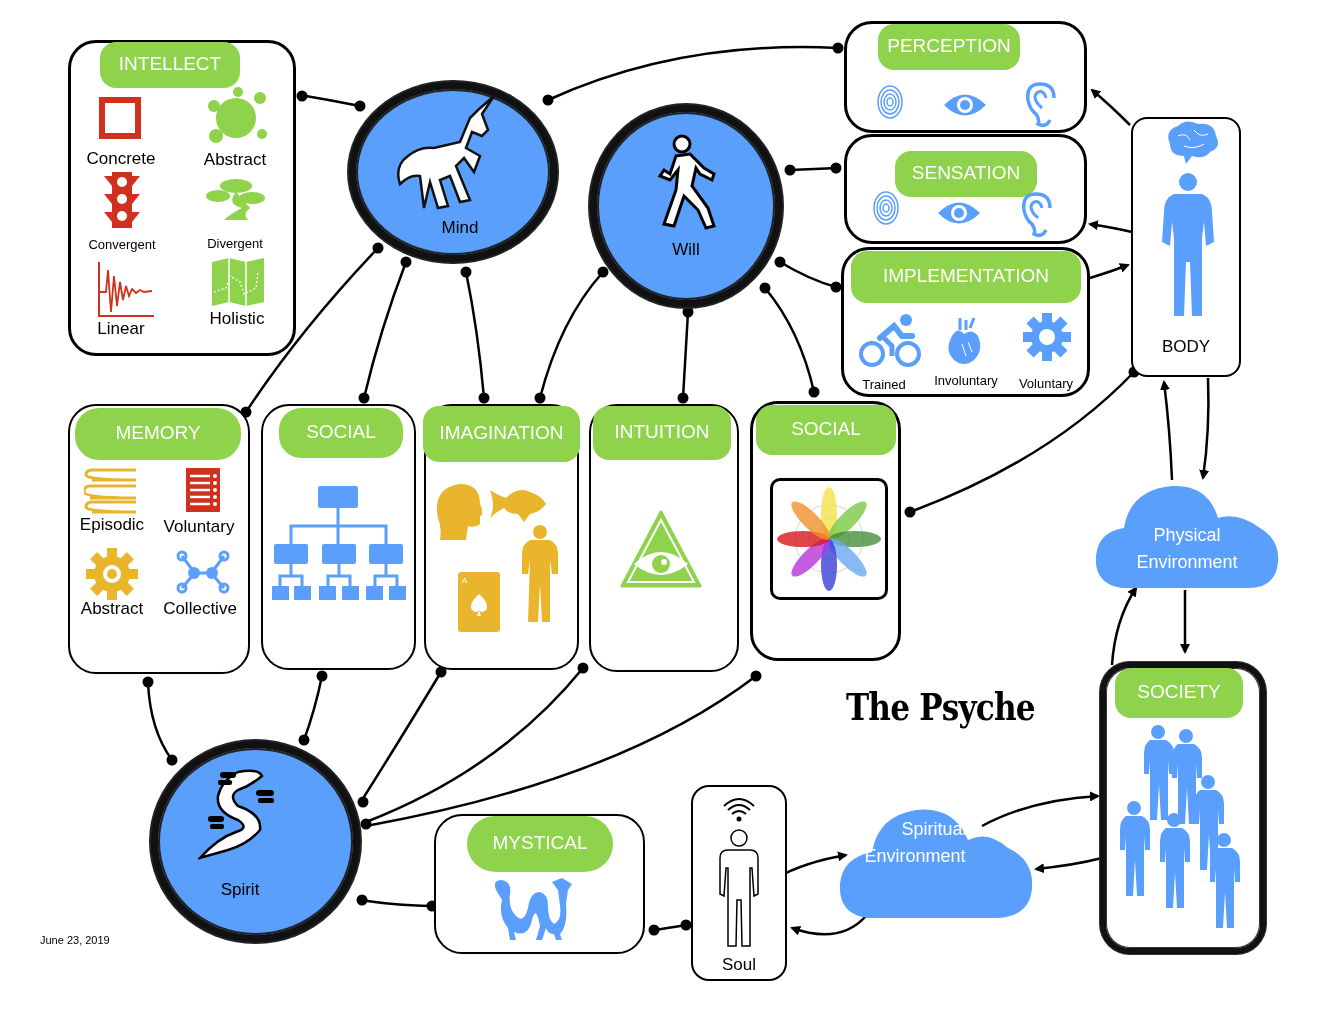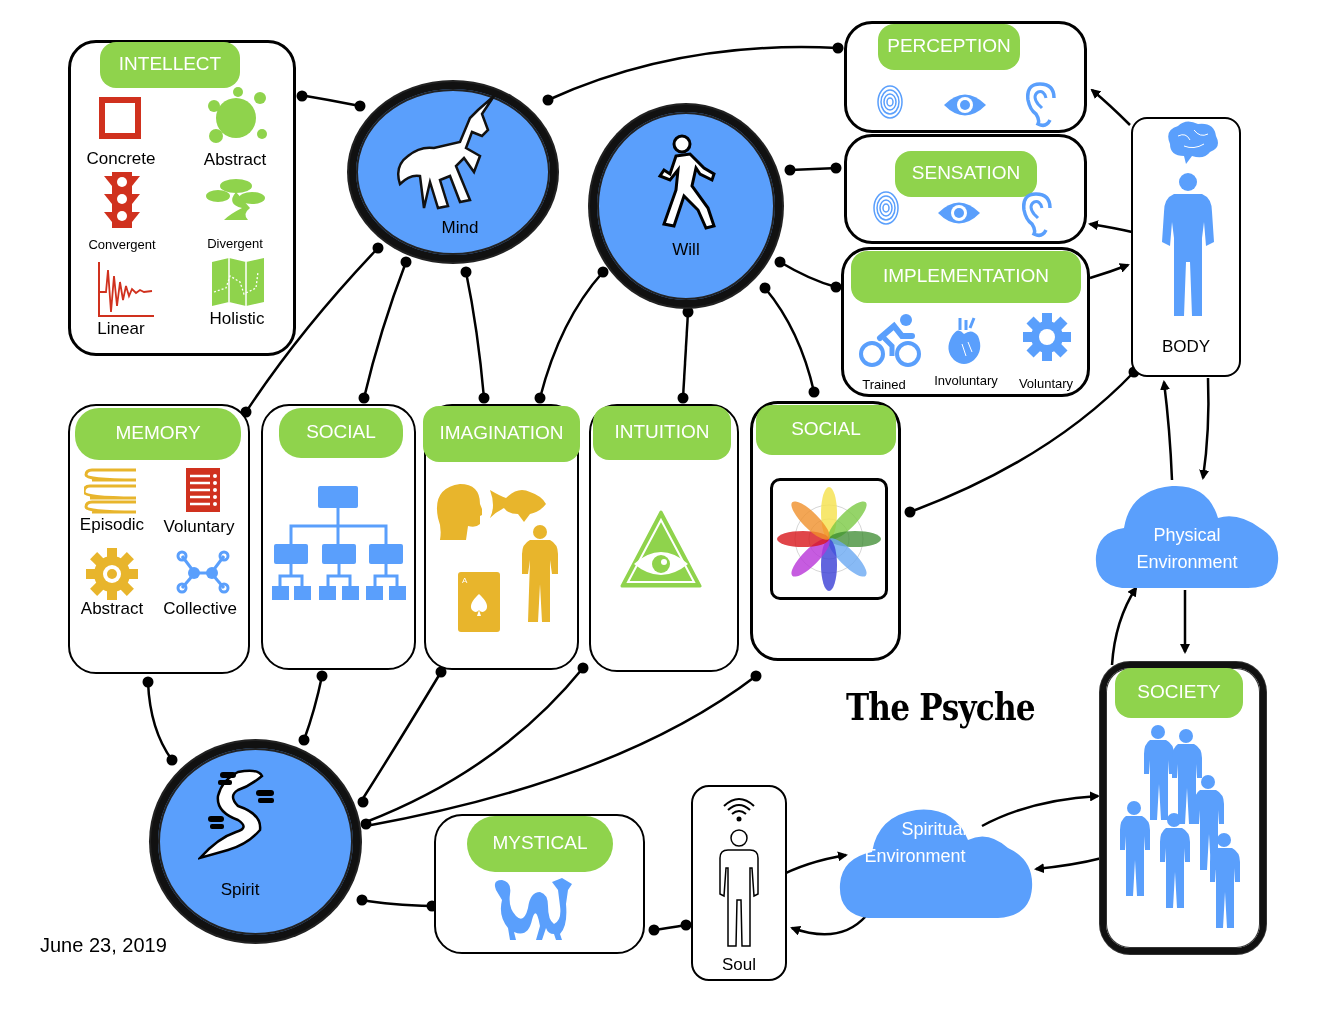--- a/index.html
+++ b/index.html
@@ -8,21 +8,21 @@
   .box { position:absolute; background:#fff; border:2px solid #000; border-radius:28px; box-sizing:border-box; z-index:2; }
   .box.thick { border-width:3px; }
   .box.rough { border:6px solid #111; border-radius:30px; box-shadow:0 0 0 1px #333, inset 0 0 0 1px #333; }
   .pill { position:absolute; background:#8fd34c; color:#fff; border-radius:16px; font-size:19px; text-align:center; line-height:44px; height:46px; z-index:3; white-space:nowrap; }
   .circle { position:absolute; border-radius:50%; background:#5a9ffc; border:7px solid #111; box-sizing:border-box; z-index:2; box-shadow:0 0 0 2px #222, inset 0 0 0 2px #222; }
   .lbl { position:absolute; font-size:17px; color:#000; text-align:center; white-space:nowrap; z-index:3; }
   .lbl.sm { font-size:13px; }
   .lbl.white { color:#fff; font-size:18px; line-height:27px; }
   .ico { position:absolute; z-index:3; }
   .title { position:absolute; left:846px; top:684px; font-family:"DejaVu Serif", serif; font-weight:bold; font-size:38px; letter-spacing:-1px; transform:scaleX(0.82); transform-origin:left top; z-index:3; }
-  .date { position:absolute; left:40px; top:934px; font-size:20px; z-index:3; }
+  .date { position:absolute; left:40px; top:934px; font-size:11px; z-index:3; }
 </style>
 </head>
 <body>
 
 <svg id="wires" viewBox="0 0 1320 1020">
   <defs>
     <marker id="arr" markerWidth="10" markerHeight="10" refX="8" refY="5" orient="auto" markerUnits="userSpaceOnUse">
       <path d="M0,0 L10,5 L0,10 z" fill="#000"></path>
     </marker>
   </defs>

